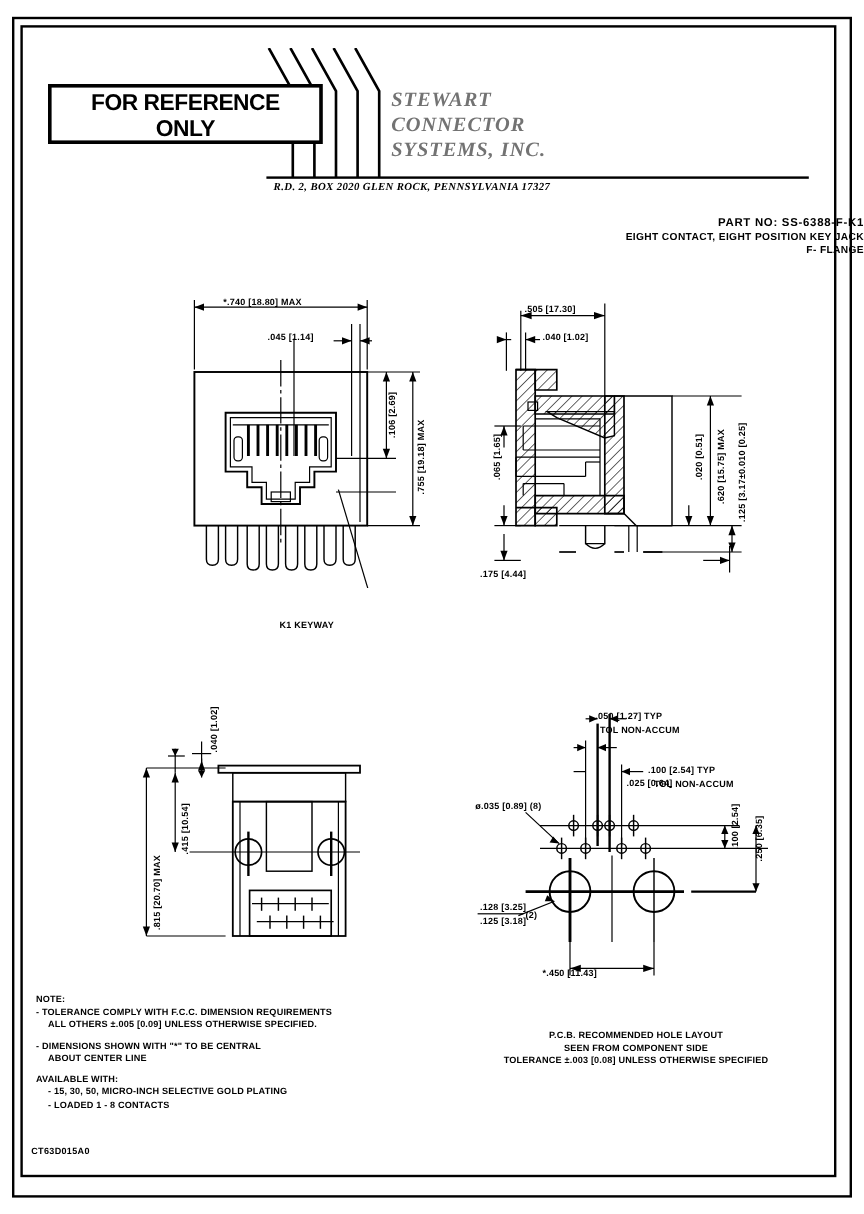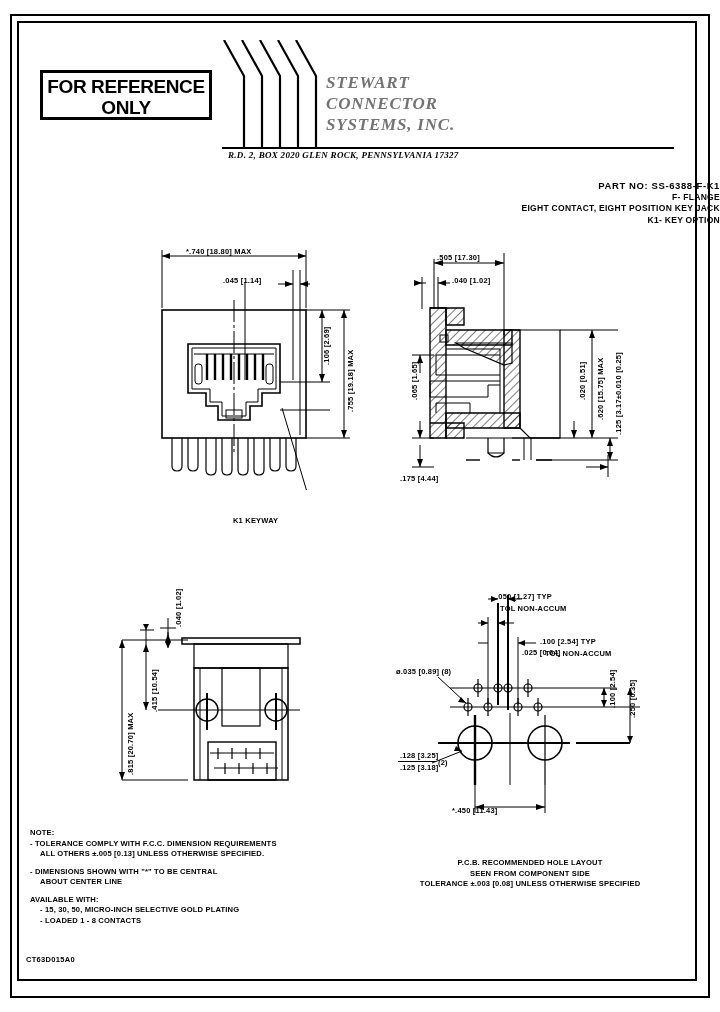--- a/index.html
+++ b/index.html
@@ -32,21 +32,21 @@
     left: 17px; top: 21px;
     width: 680px; height: 960px;
     border: 2px solid #000;
     box-sizing: border-box;
   }
 
   
   .ref-box {
     position: absolute;
     left: 40px; top: 70px;
-    width: 172px; height: 50px;
+    width: 229px; height: 50px;
     border: 3px solid #000;
     box-sizing: border-box;
     background: #fff;
     z-index: 4;
   }
   .ref-line1, .ref-line2 {
     font-weight: bold;
     font-size: 19px;
     letter-spacing: -0.4px;
     text-align: center;
@@ -187,23 +187,22 @@
   <div class="company">
     <div>STEWART</div>
     <div>CONNECTOR</div>
     <div>SYSTEMS,  INC.</div>
   </div>
   <div class="addr-rule"></div>
   <div class="address">R.D. 2, BOX 2020    GLEN ROCK, PENNSYLVANIA   17327</div>
 
   <div class="partblock">
     <div class="pn">PART NO: SS-6388-F-K1</div>
+    <div>EIGHT CONTACT, EIGHT POSITION KEY JACK</div>
     <div>F- FLANGE</div>
-    <div>EIGHT CONTACT, EIGHT POSITION KEY JACK</div>
-    <div>K1- KEY OPTION</div>
   </div>
 
   <div>
     <svg width="240" height="250" viewBox="0 0 240 250" style="position:absolute; left:150px; top:240px;">
       <g stroke="#000" fill="none" stroke-width="1">
 
         <line x1="12" y1="10" x2="12" y2="68"></line>
         <line x1="156" y1="10" x2="156" y2="68"></line>
 
         <line x1="12" y1="16" x2="156" y2="16"></line>
@@ -542,21 +541,21 @@
 
   <div class="pcbcaption">
     <div>P.C.B. RECOMMENDED HOLE LAYOUT</div>
     <div>SEEN FROM COMPONENT SIDE</div>
     <div>TOLERANCE ±.003 [0.08] UNLESS OTHERWISE SPECIFIED</div>
   </div>
 
   <div class="notes">
     <div>NOTE:</div>
     <div class="hang">- TOLERANCE COMPLY WITH F.C.C. DIMENSION REQUIREMENTS</div>
-    <div class="hang" style="padding-left:10px; text-indent:0;">ALL OTHERS ±.005 [0.13] UNLESS OTHERWISE SPECIFIED.</div>
+    <div class="hang" style="padding-left:10px; text-indent:0;">ALL OTHERS ±.005 [0.09] UNLESS OTHERWISE SPECIFIED.</div>
     <div class="gap"></div>
     <div class="hang">- DIMENSIONS SHOWN WITH "*" TO BE CENTRAL</div>
     <div class="hang" style="padding-left:10px; text-indent:0;">ABOUT CENTER LINE</div>
     <div class="gap"></div>
     <div>AVAILABLE WITH:</div>
     <div class="sub">- 15, 30, 50, MICRO-INCH SELECTIVE GOLD PLATING</div>
     <div class="sub">- LOADED  1 - 8 CONTACTS</div>
   </div>
 
   <div class="drawno">CT63D015A0</div>

